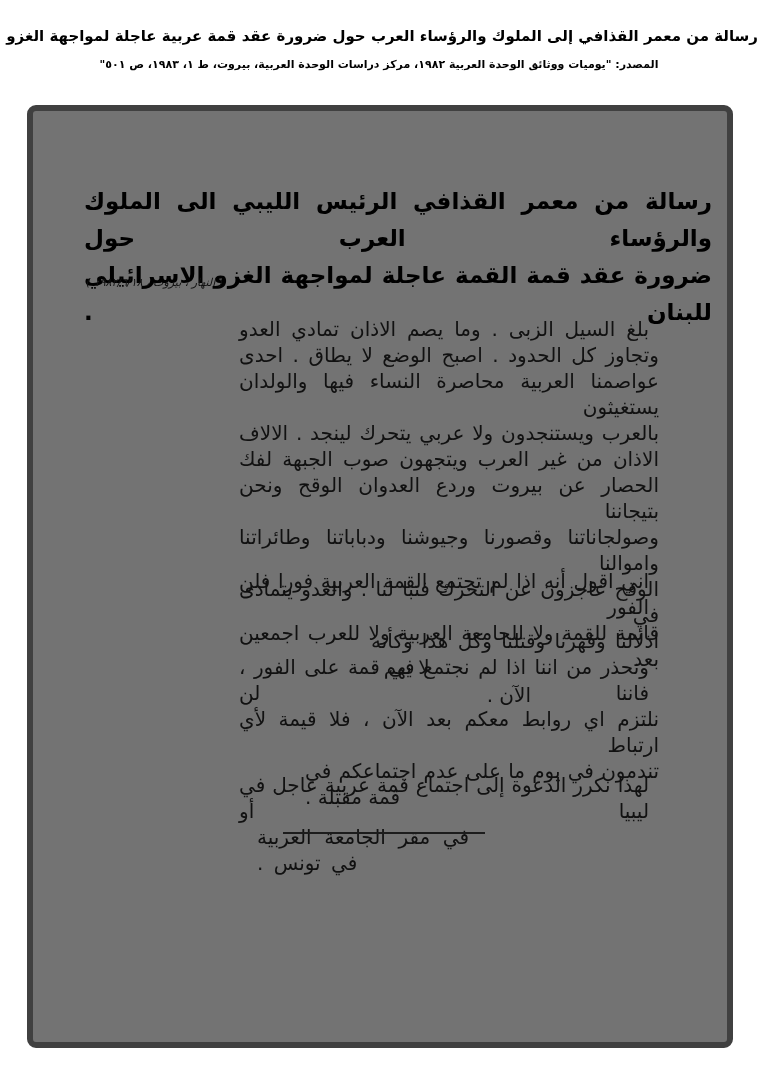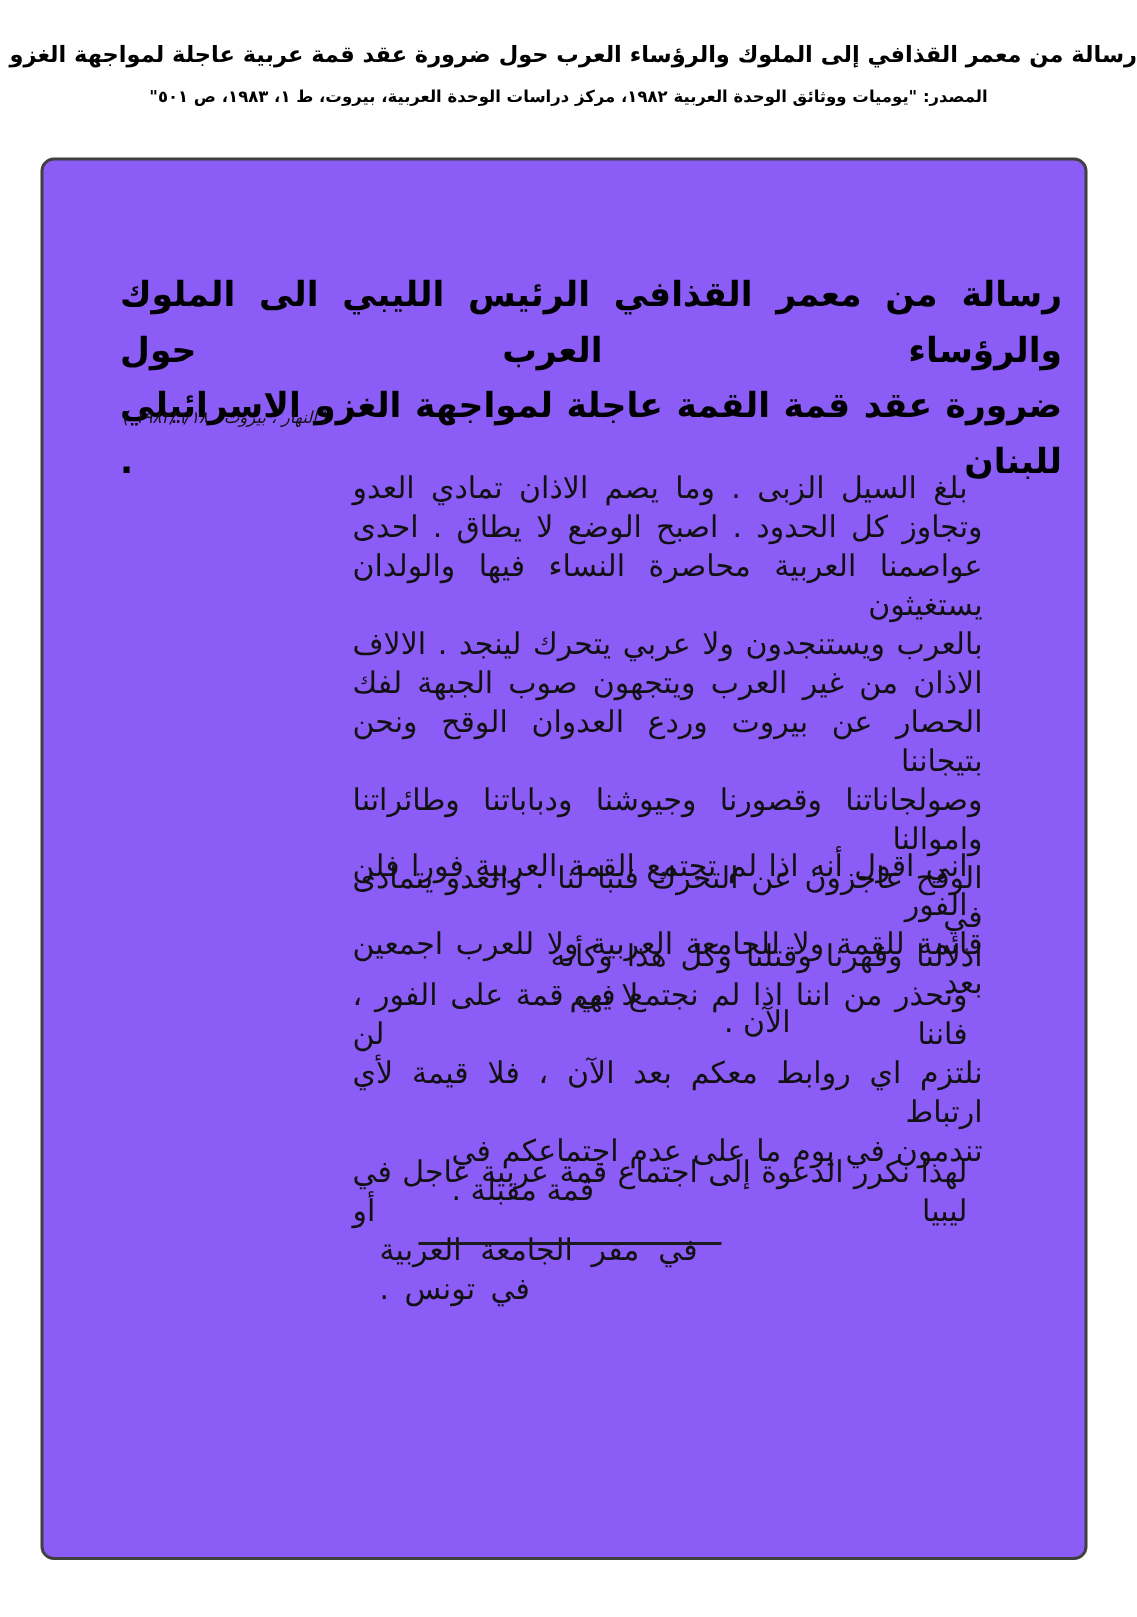--- a/index.html
+++ b/index.html
@@ -44,23 +44,23 @@
     white-space: nowrap;
   }
 
   
   .frame {
     position: absolute;
     left: 27px;
     top: 105px;
     width: 694px;
     height: 931px;
-    border: 2px solid #404040;
+    border: 6px solid #404040;
     border-radius: 9px;
-    background: #8b5cf6;
+    background: #737373;
   }
 
   
   .doc-heading {
     position: absolute;
     left: 51px;   
     top: 72px;    
     width: 628px;
     direction: rtl;
     font-weight: 700;
@@ -98,21 +98,21 @@
   .para .line {
     text-align: justify;
     text-align-last: justify;
   }
   .para .line:first-child { padding-right: 10px; }
   .p1 { top: 205px; }                                  
   .p2 { top: 457px; }                                  
   .p3 { top: 543px; }                                  
   .p4 { top: 661px; }                                  
   .p1 .line:last-child { text-align-last: left; padding-left: 132px; }
-  .p2 .line:last-child { text-align-last: right; padding-left: 0; padding-right: 128px; }
+  .p2 .line:last-child { text-align-last: right; padding-left: 0; padding-right: 128px; margin-top: 10px; }
   .p3 .line:last-child { text-align-last: left; padding-left: 66px; }
   .p4 .line:last-child { text-align-last: left; padding-left: 18px; padding-right: 190px; word-spacing: 4px; }
 
   
   .end-rule {
     position: absolute;
     left: 250px;  
     top: 721px;   
     width: 202px;
     height: 2px;

